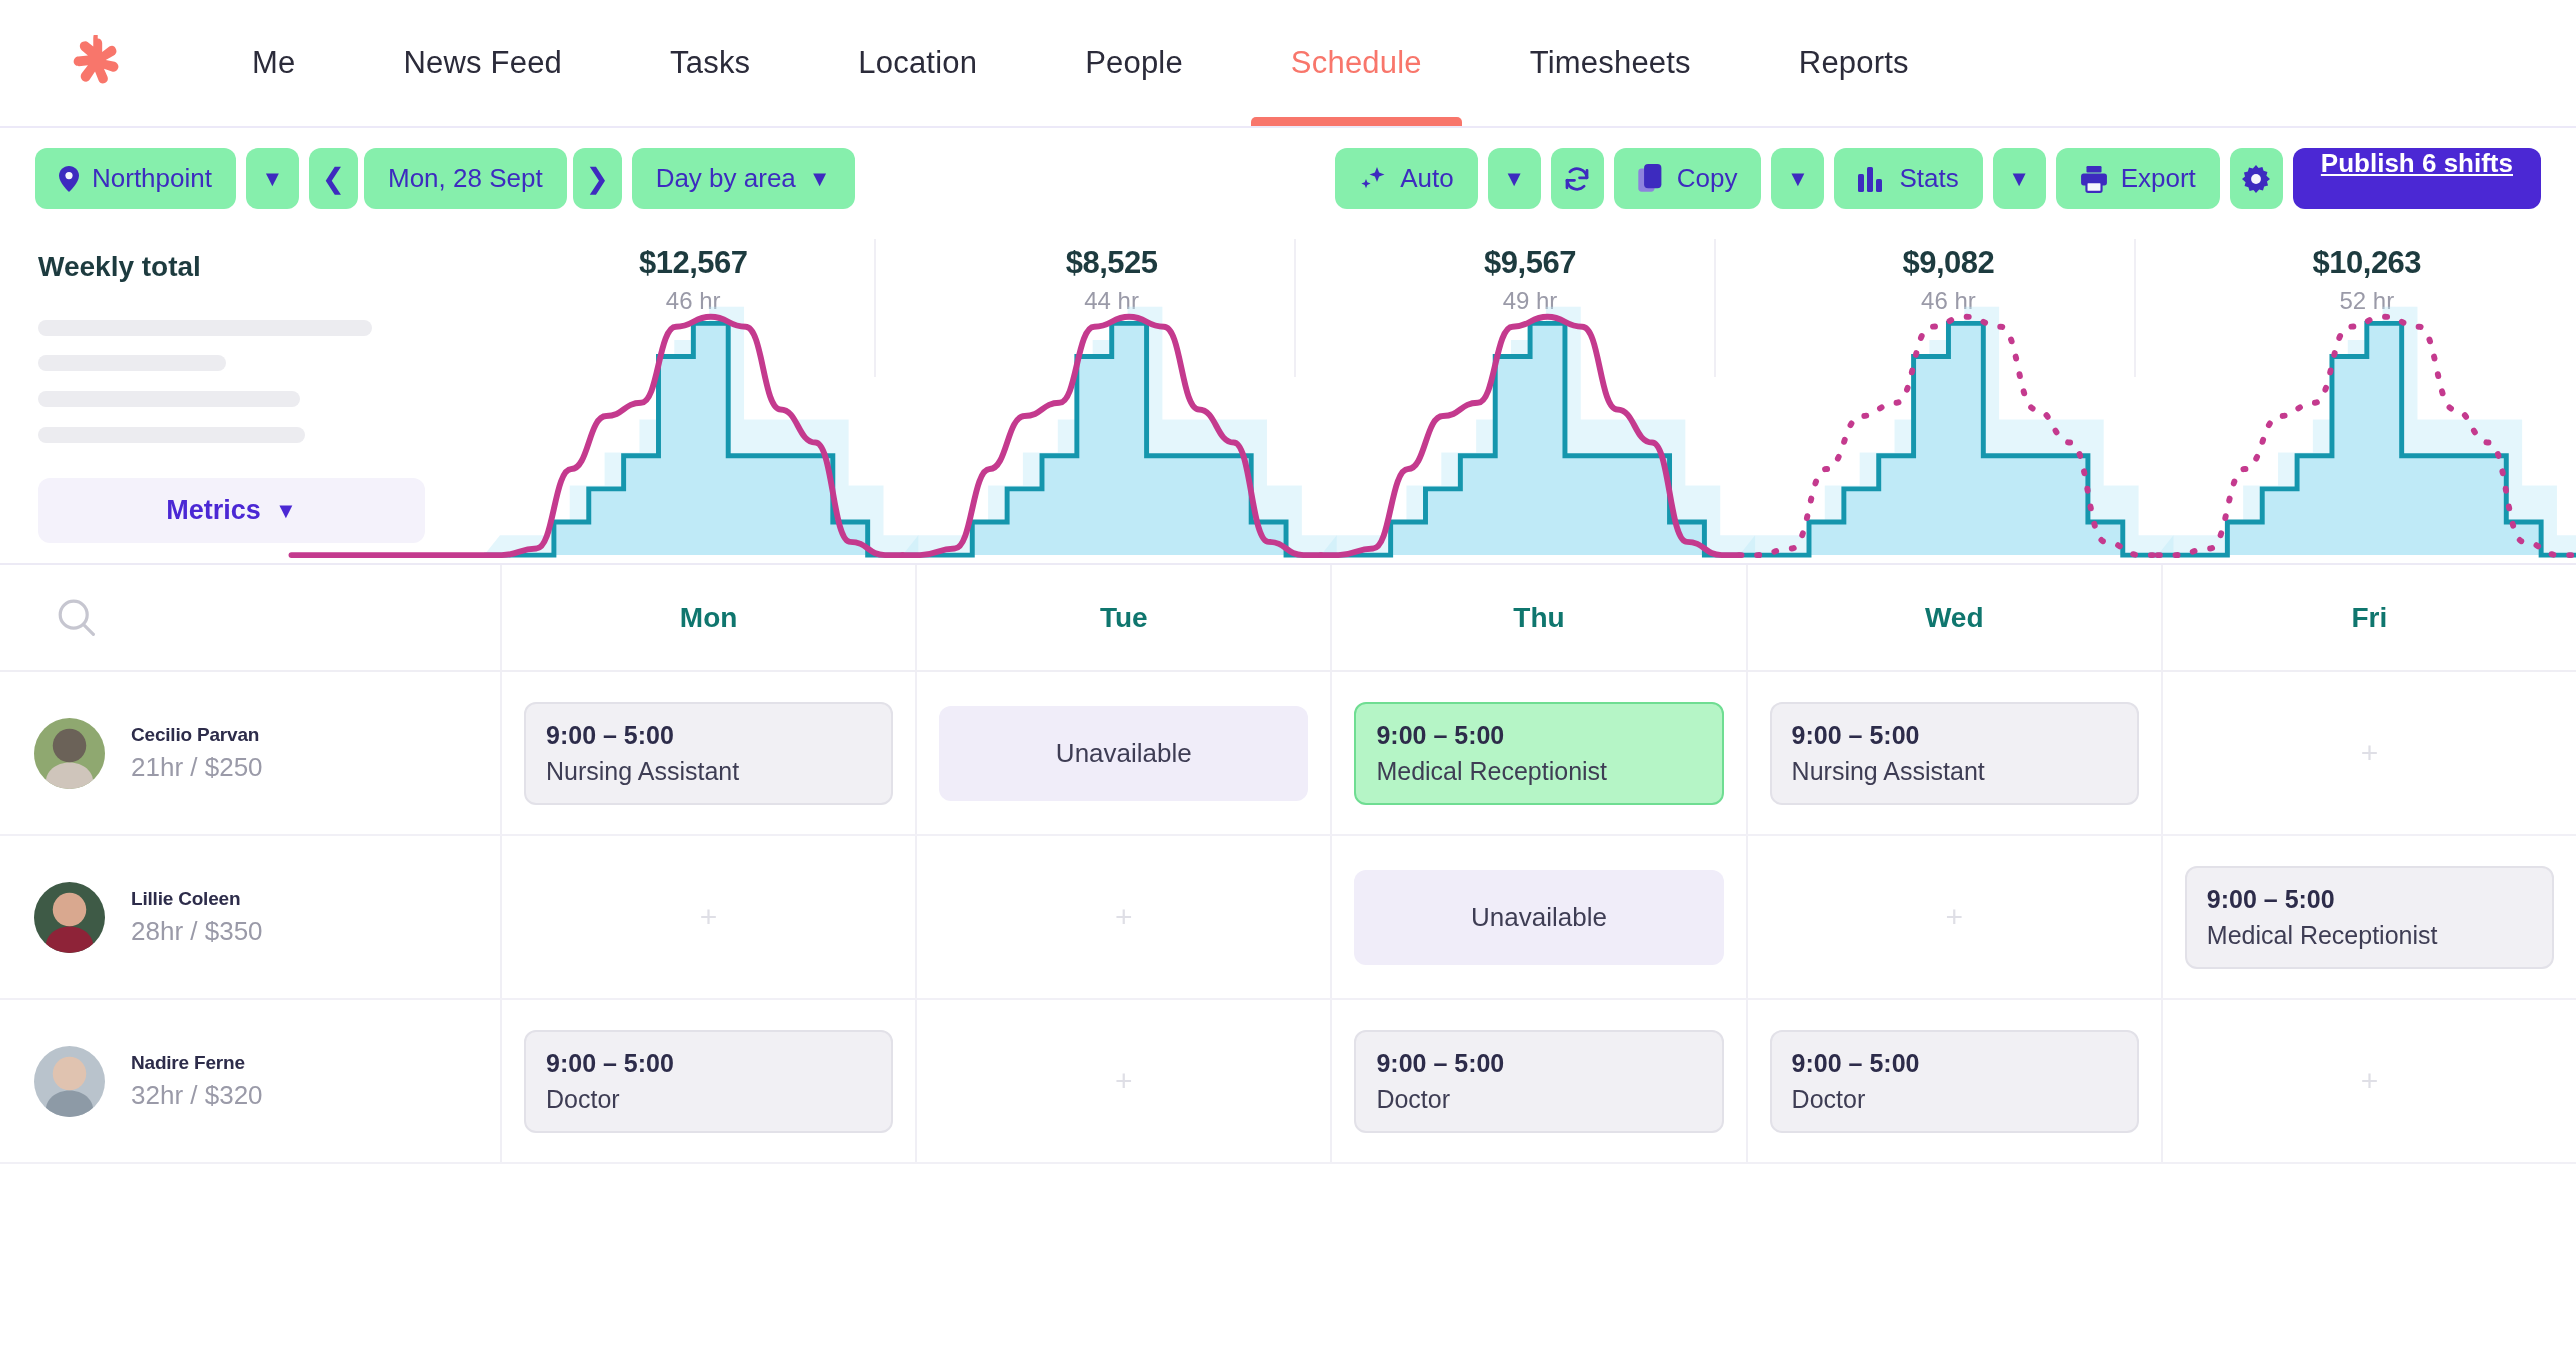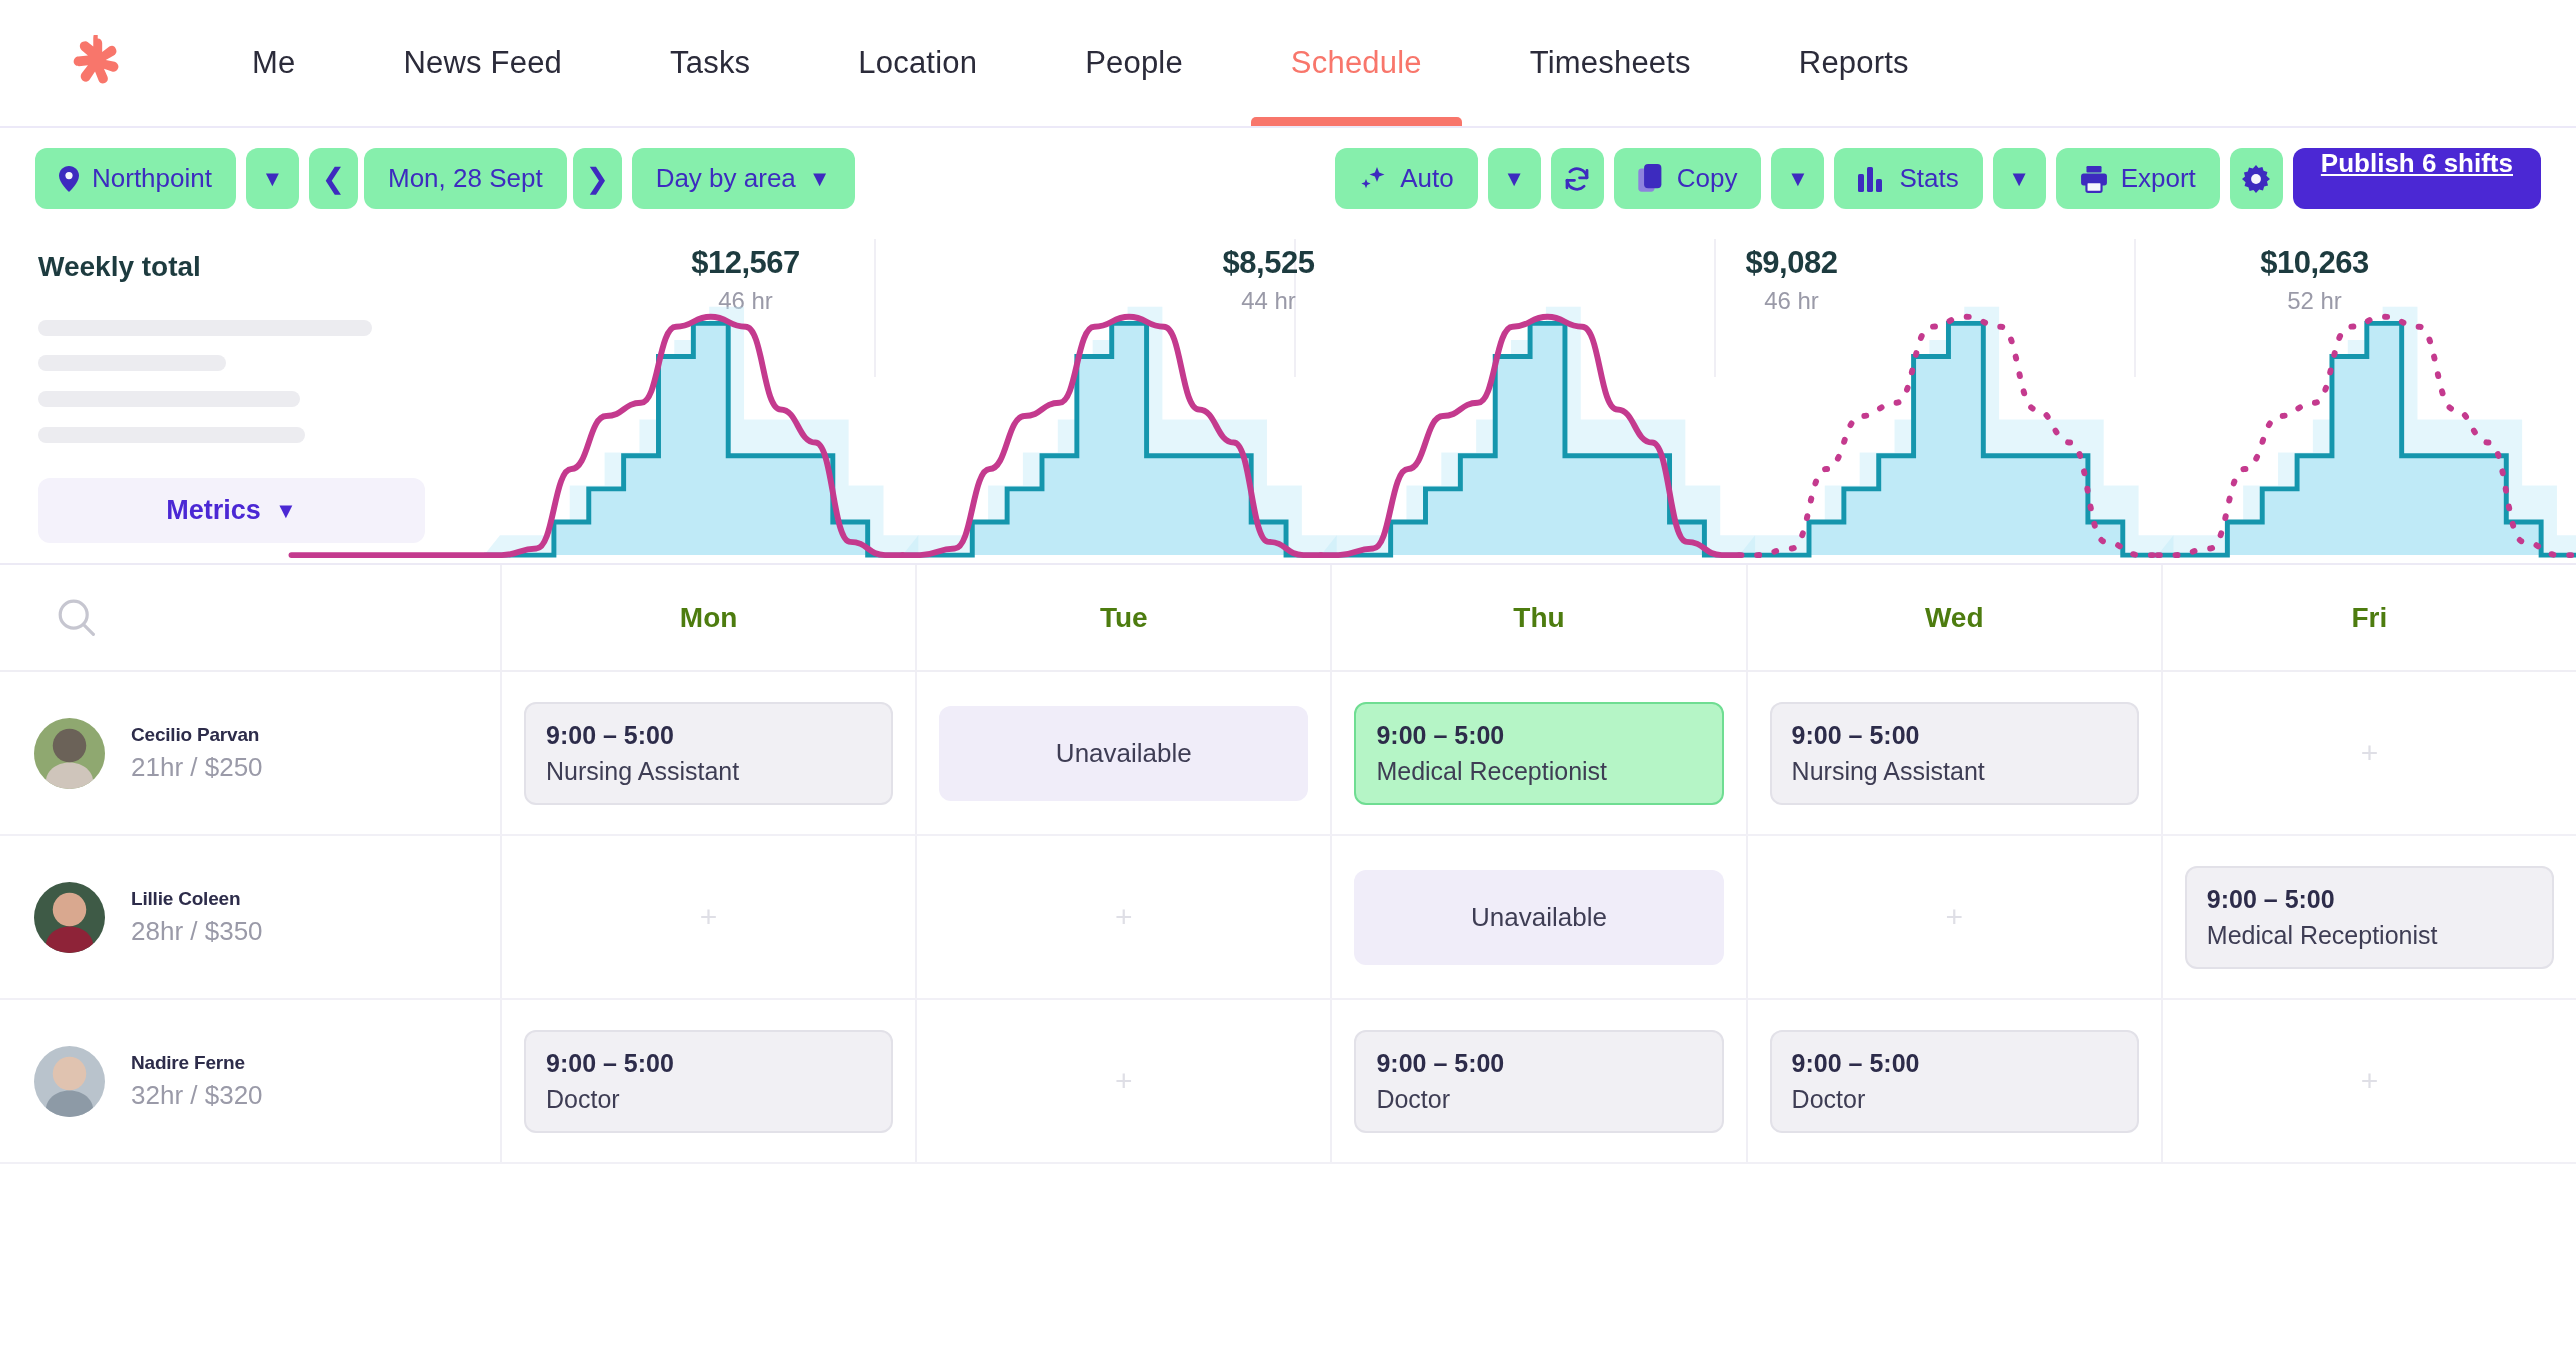--- a/index.html
+++ b/index.html
@@ -118,21 +118,21 @@
     align-items: center;
     border-bottom: 2px solid #efeef4;
     background: #fff;
   }
   .namecol { width: 500px; flex: none; display: flex; align-items: center; padding-left: 54px; }
   .gh-day {
     flex: 1;
     text-align: center;
     font-size: 28px;
     font-weight: bold;
-    color: #4d7c0f;
+    color: #0f766e;
     border-left: 2px solid #f0eff5;
     height: 100%;
     display: flex; align-items: center; justify-content: center;
     cursor: pointer;
   }
 
   
   .row {
     height: 164px;
     display: flex;
@@ -327,20 +327,24 @@
   <div class="colsep" style="left:2134px;"></div>
 
   <div class="daytotals">
     <div class="daytotal">
       <div class="amt">$12,567</div>
       <div class="hrs">46 hr</div>
     </div>
     <div class="daytotal">
       <div class="amt">$8,525</div>
       <div class="hrs">44 hr</div>
+    </div>
+    <div class="daytotal">
+      <div class="amt">$9,567</div>
+      <div class="hrs">49 hr</div>
     </div>
     <div class="daytotal">
       <div class="amt">$9,082</div>
       <div class="hrs">46 hr</div>
     </div>
     <div class="daytotal">
       <div class="amt">$10,263</div>
       <div class="hrs">52 hr</div>
     </div>
   </div>

